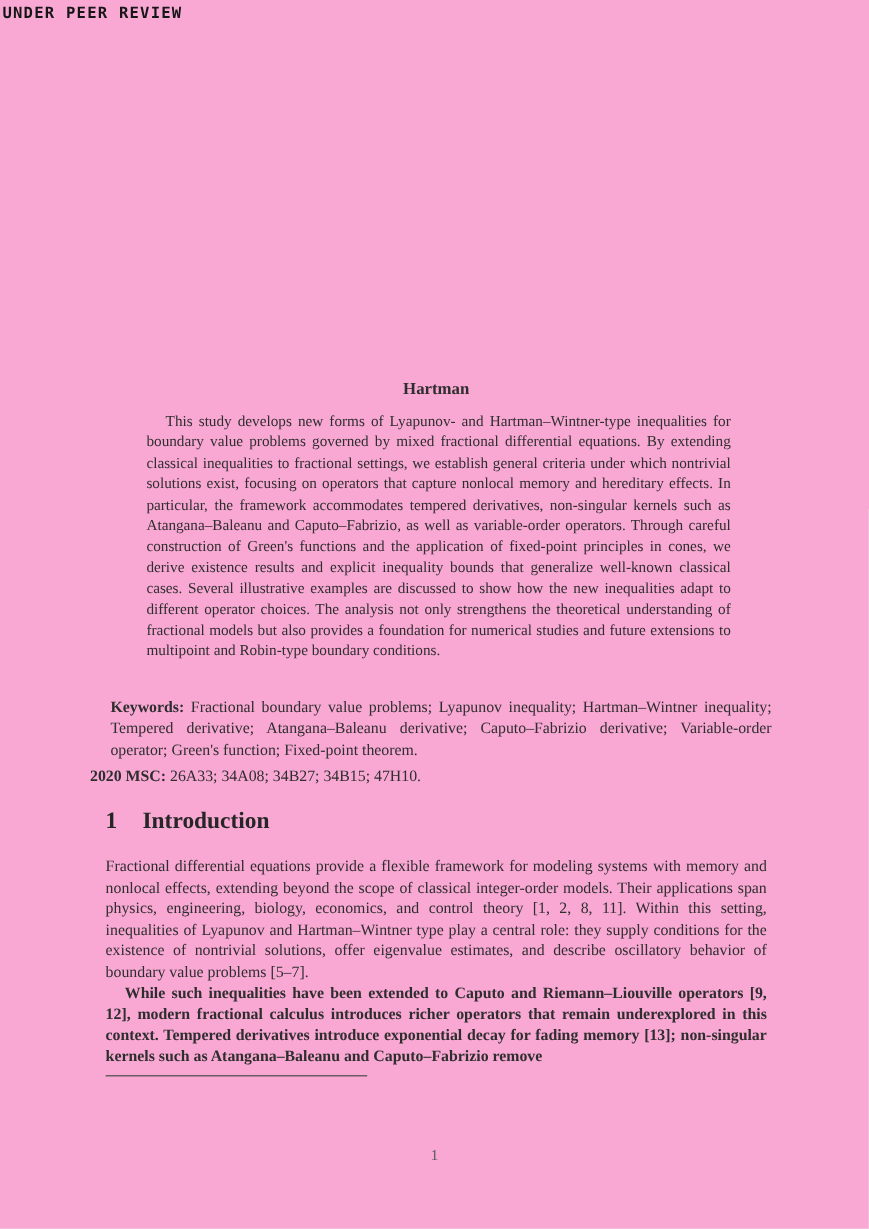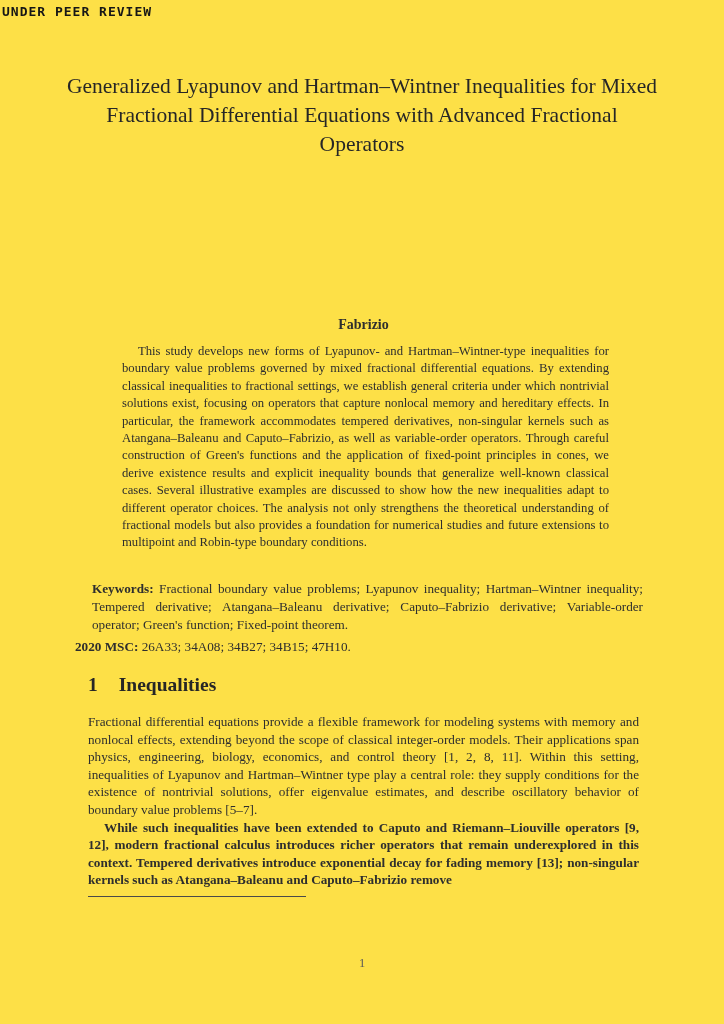--- a/index.html
+++ b/index.html
@@ -5,21 +5,21 @@
   html, body {
     margin: 0;
     padding: 0;
     background: #e8e8e8;
   }
   .page {
     position: relative;
     width: 724px;
     height: 1024px;
     margin: 0 auto;
-    background: #fde047;
+    background: #f9a8d4;
     font-family: "Liberation Serif", "DejaVu Serif", serif;
     color: #2e2e2e;
     overflow: hidden;
   }
   .watermark {
     position: absolute;
     top: 4px;
     left: 2px;
     font-family: "DejaVu Sans Mono", "Liberation Mono", monospace;
     font-size: 13px;
@@ -130,31 +130,30 @@
     color: #5a5a5a;
   }
 </style>
 </head>
 <body>
 
 <div class="page">
 
   <div class="watermark">UNDER PEER REVIEW</div>
 
-  <h1 class="title">Generalized Lyapunov and Hartman–Wintner Inequalities for Mixed Fractional Differential Equations with Advanced Fractional Operators</h1>
 
-  <h2 class="abstract-head">Fabrizio</h2>
+  <h2 class="abstract-head">Hartman</h2>
 
   <p class="abstract-body">This study develops new forms of Lyapunov- and Hartman–Wintner-type inequalities for boundary value problems governed by mixed fractional differential equations. By extending classical inequalities to fractional settings, we establish general criteria under which nontrivial solutions exist, focusing on operators that capture nonlocal memory and hereditary effects. In particular, the framework accommodates tempered derivatives, non-singular kernels such as Atangana–Baleanu and Caputo–Fabrizio, as well as variable-order operators. Through careful construction of Green's functions and the application of fixed-point principles in cones, we derive existence results and explicit inequality bounds that generalize well-known classical cases. Several illustrative examples are discussed to show how the new inequalities adapt to different operator choices. The analysis not only strengthens the theoretical understanding of fractional models but also provides a foundation for numerical studies and future extensions to multipoint and Robin-type boundary conditions.</p>
 
   <p class="kw-block"><span class="bold-label">Keywords:</span> <span>Fractional boundary value problems; Lyapunov inequality; Hartman–Wintner inequality; Tempered derivative; Atangana–Baleanu derivative; Caputo–Fabrizio derivative; Variable-order operator; Green's function; Fixed-point theorem.</span></p>
 
   <p class="msc-block"><span class="bold-label">2020 MSC:</span> <span>26A33; 34A08; 34B27; 34B15; 47H10.</span></p>
 
-  <h2 class="section-heading"><span class="section-number">1</span><span>Inequalities</span></h2>
+  <h2 class="section-heading"><span class="section-number">1</span><span>Introduction</span></h2>
 
   <div class="intro-text">
     <p>Fractional differential equations provide a flexible framework for modeling systems with memory and nonlocal effects, extending beyond the scope of classical integer-order models. Their applications span physics, engineering, biology, economics, and control theory [1, 2, 8, 11]. Within this setting, inequalities of Lyapunov and Hartman–Wintner type play a central role: they supply conditions for the existence of nontrivial solutions, offer eigenvalue estimates, and describe oscillatory behavior of boundary value problems [5–7].</p>
     <p class="indented">While such inequalities have been extended to Caputo and Riemann–Liouville operators [9, 12], modern fractional calculus introduces richer operators that remain underexplored in this context. Tempered derivatives introduce exponential decay for fading memory [13]; non-singular kernels such as Atangana–Baleanu and Caputo–Fabrizio remove</p>
   </div>
 
   <hr class="footnote-rule">
 
   <div class="page-number">1</div>
 

